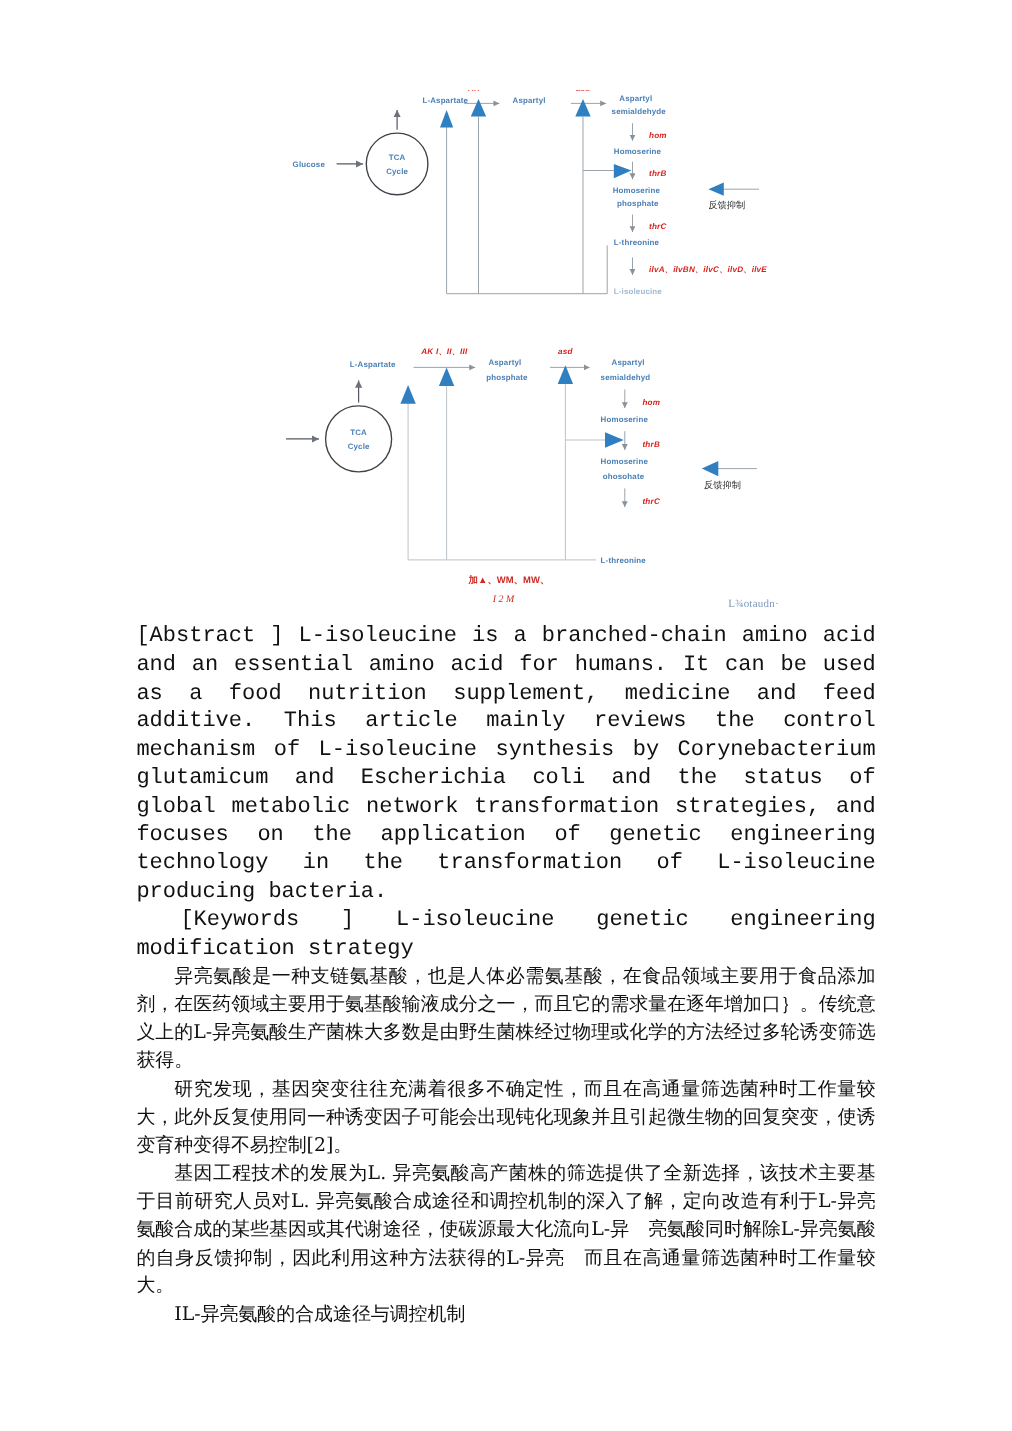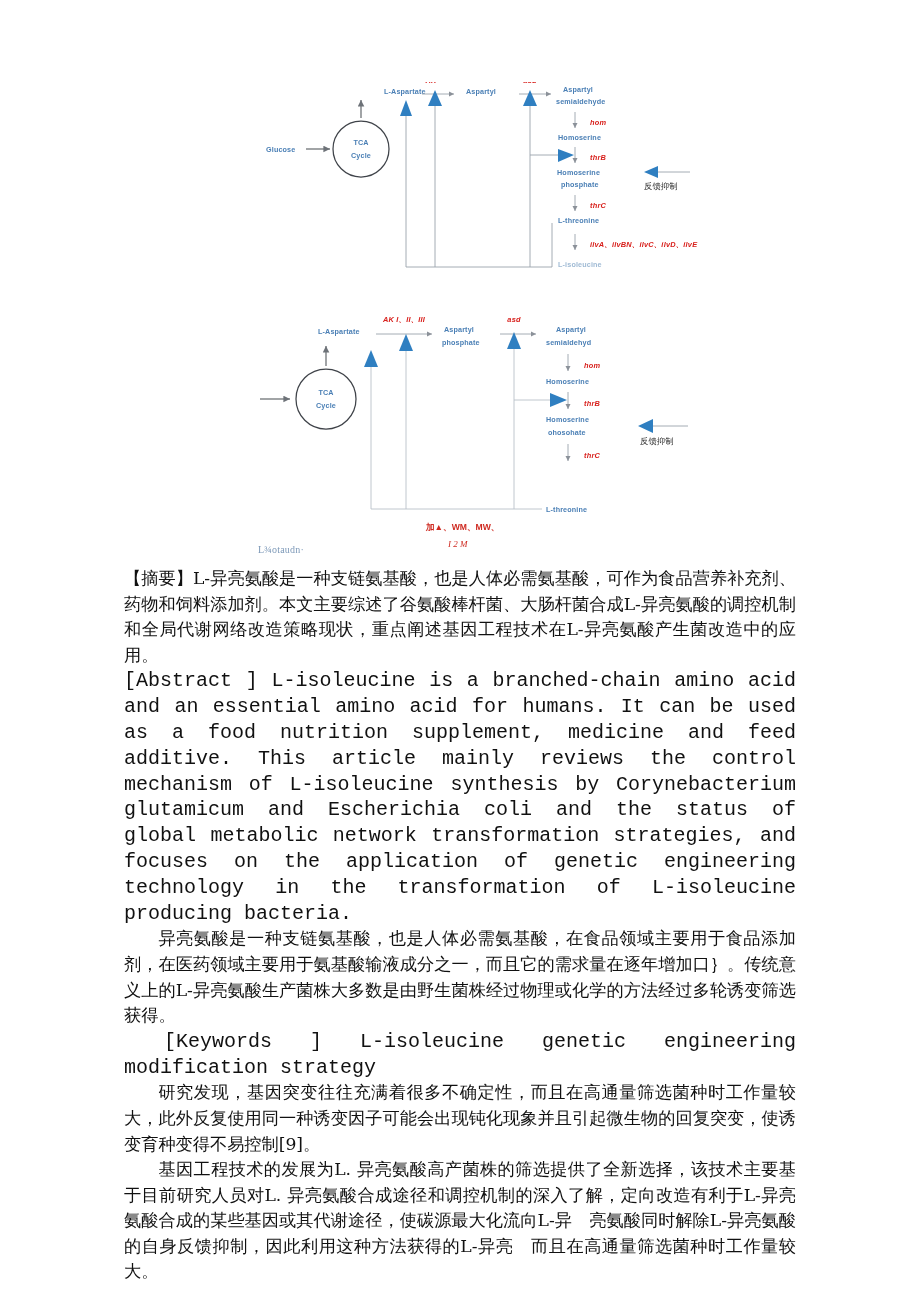--- a/index.html
+++ b/index.html
@@ -40,21 +40,21 @@
   }
   #diagram-1 { top: 0px;   height: 230px; }
   #diagram-2 { top: 222px; height: 260px; }
 
   .diagram svg { display: block; }
 
   .figure-caption {
     position: absolute;
     left: 0; right: 0;
     top: 462px;
-    text-align: left;
+    text-align: right;
     font-family: "Liberation Serif", serif;
     font-size: 10px;
     color: #7d99b8;
     letter-spacing: .2px;
   }
 
   
   .node-label {
     font-family: "Liberation Sans", sans-serif;
     font-size: 7.2px;
@@ -261,28 +261,28 @@
         <text class="red-note" x="168" y="226" text-anchor="start">加▲、WM、MW、</text>
         <text class="red-note-i" x="190" y="243" text-anchor="start">I 2 M</text>
       </svg>
     </div>
 
     <div class="figure-caption">L¾otaudn·</div>
   </div>
 
   <div class="body-text">
 
-    <p class="para cn last-line-left">【摘要】L-异亮氨酸是一种支链氨基酸，也是人体必需氨基酸，可作为食品营养补充剂、药物和饲料添加剂。本文主要综述了谷氨酸棒杆菌、大肠杆菌合成L-异亮氨酸的调控机制和全局代谢网络改造策略现状，重点阐述基因工程技术在L-异亮氨酸产生菌改造中的应用。</p>
 
 
     <p class="para last-line-left">[Abstract ] L-isoleucine is a branched-chain amino acid and an essential amino acid for humans. It can be used as a food nutrition supplement, medicine and feed additive. This article mainly reviews the control mechanism of L-isoleucine synthesis by Corynebacterium glutamicum and Escherichia coli and the status of global metabolic network transformation strategies, and focuses on the application of genetic engineering technology in the transformation of L-isoleucine producing bacteria.</p>
 
+    <p class="para indent last-line-left">[Keywords ] L-isoleucine genetic engineering modification strategy</p>
+
     <p class="para cn indent last-line-left">异亮氨酸是一种支链氨基酸，也是人体必需氨基酸，在食品领域主要用于食品添加剂，在医药领域主要用于氨基酸输液成分之一，而且它的需求量在逐年增加口｝。传统意义上的L-异亮氨酸生产菌株大多数是由野生菌株经过物理或化学的方法经过多轮诱变筛选获得。</p>
 
-    <p class="para indent last-line-left">[Keywords ] L-isoleucine genetic engineering modification strategy</p>
-
-    <p class="para cn indent last-line-left">研究发现，基因突变往往充满着很多不确定性，而且在高通量筛选菌种时工作量较大，此外反复使用同一种诱变因子可能会出现钝化现象并且引起微生物的回复突变，使诱变育种变得不易控制[9]。</p>
+    <p class="para cn indent last-line-left">研究发现，基因突变往往充满着很多不确定性，而且在高通量筛选菌种时工作量较大，此外反复使用同一种诱变因子可能会出现钝化现象并且引起微生物的回复突变，使诱变育种变得不易控制[2]。</p>
 
     <p class="para cn indent last-line-left">基因工程技术的发展为L. 异亮氨酸高产菌株的筛选提供了全新选择，该技术主要基于目前研究人员对L. 异亮氨酸合成途径和调控机制的深入了解，定向改造有利于L-异亮氨酸合成的某些基因或其代谢途径，使碳源最大化流向L-异　亮氨酸同时解除L-异亮氨酸的自身反馈抑制，因此利用这种方法获得的L-异亮　而且在高通量筛选菌种时工作量较大。</p>
 
+    <p class="para cn indent last-line-left">IL-异亮氨酸的合成途径与调控机制</p>
   </div>
 
 </div>
 
 </body></html>

